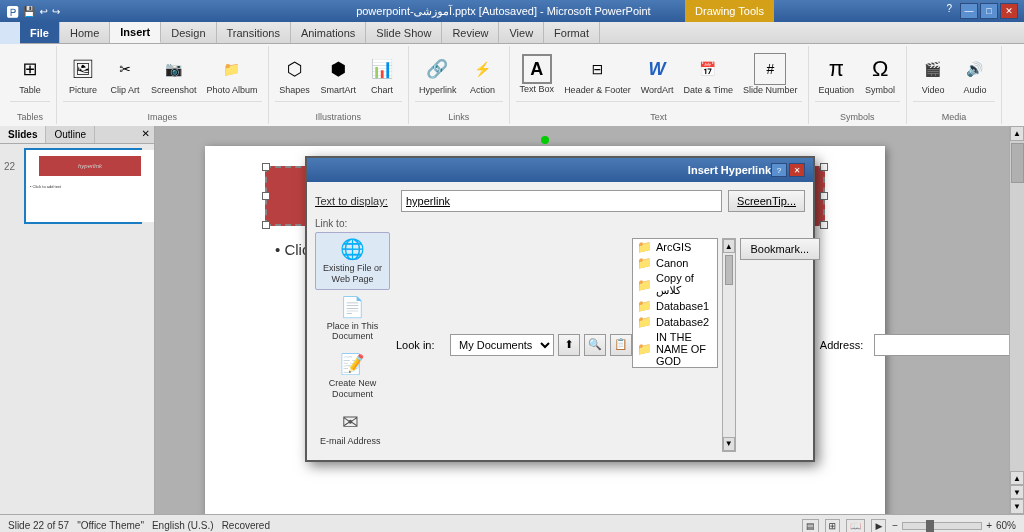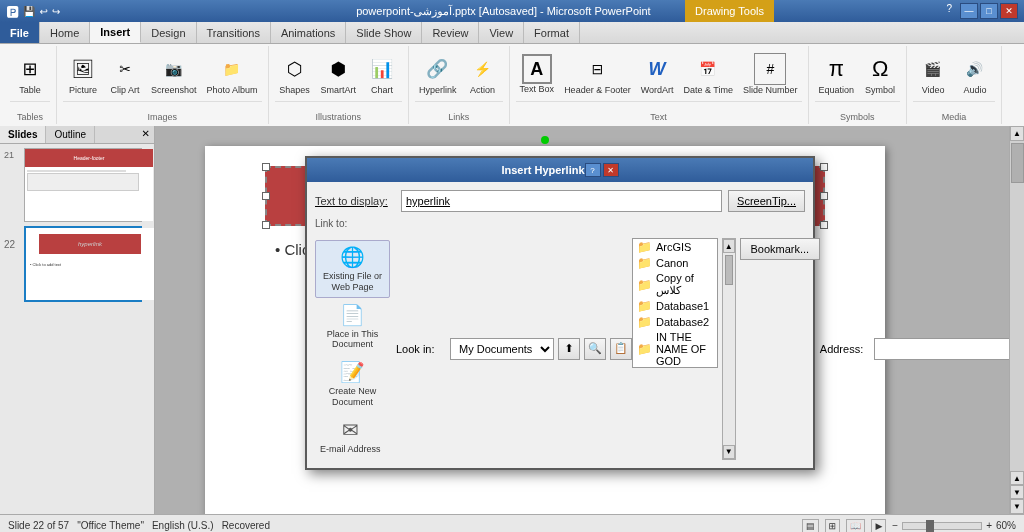--- a/index.html
+++ b/index.html
@@ -26,20 +26,21 @@
       font-size: 9px;
       display: flex; align-items: center; justify-content: center;
       cursor: pointer;
     }
     .title-bar-btn.close { background: #c0392b; }
     .ribbon-tabs {
       display: flex;
       background: linear-gradient(to bottom, #e8e8e8, #d8d8d8);
       border-bottom: 1px solid #aaa;
       height: 22px;
+      margin-left: 20px;
     }
     .ribbon-tab {
       padding: 3px 10px;
       font-size: 11px;
       cursor: pointer;
       border-right: 1px solid #bbb;
       display: flex;
       align-items: center;
       color: #333;
     }
@@ -173,21 +174,21 @@
       background: #f0f0f0;
       border: 2px solid #5a5a5a;
       box-shadow: 4px 4px 12px rgba(0,0,0,0.5);
     }
     .dialog-titlebar {
       background: linear-gradient(to bottom, #4a7ab5, #2f5c9a);
       color: white;
       padding: 4px 8px;
       display: flex;
       align-items: center;
-      justify-content: center;
+      justify-content: flex-end;
       height: 24px;
     }
     .dialog-title { font-size: 11px; font-weight: bold; color: white; }
     .dialog-controls { display: flex; gap: 2px; }
     .dialog-ctrl-btn {
       width: 16px; height: 14px;
       background: #5a8fd0;
       border: 1px solid #2a4c80;
       color: white;
       font-size: 8px;
@@ -581,34 +582,20 @@
 <div style="display:flex; height: 388px;">
 
   <div class="slides-panel">
     <div class="slides-tabs">
       <div class="slides-tab active">Slides</div>
       <div class="slides-tab">Outline</div>
       <div class="slides-tab-close">✕</div>
     </div>
 
 
-    <div style="position:relative; margin: 2px 6px 2px 18px;">
-      <span style="position:absolute; left:-14px; top:2px; font-size:9px; color:#666;">21</span>
-      <div class="slide-thumb">
-        <div class="slide-thumb-img" style="background:white;">
-          <div style="background:#b94040; height:18px; width:100%; display:flex; align-items:center; justify-content:center;">
-            <span style="font-size:5px; color:white;">Header-footer</span>
-          </div>
-          <div style="padding:2px; font-size:4px; color:#333;">
-            <div style="background:#ddd; height:2px; width:80%; margin:1px 0;"></div>
-            <div style="background:#eee; height:18px; width:90%; margin:1px 0; border: 1px solid #ccc;"></div>
-          </div>
-        </div>
-      </div>
-    </div>
 
     <div style="position:relative; margin: 2px 6px 2px 18px;">
       <span style="position:absolute; left:-14px; top:13px; font-size:10px; color:#666;">22</span>
       <div class="slide-thumb active">
         <div class="slide-thumb-img" style="background:white;">
           <div style="background:#b94040; height:20px; width:80%; margin: 6px auto; display:flex; align-items:center; justify-content:center;">
             <span style="font-size:6px; color:#ccc; font-style:italic;">hyperlink</span>
           </div>
           <div style="padding:2px 4px; font-size:4px; color:#333;">• Click to add text</div>
         </div>
@@ -658,21 +645,21 @@
 
           <div class="dialog-row">
             <label class="dialog-label">Text to display:</label>
             <input type="text" class="dialog-input" value="hyperlink" style="">
             <button class="dialog-btn">ScreenTip...</button>
           </div>
 
           <div class="dialog-main">
 
             <div style="display:flex; flex-direction:column; align-items:flex-start; min-width:75px;">
-              <div style="font-size:10px; color:#555; margin-bottom:11px;">Link to:</div>
+              <div style="font-size:10px; color:#555; margin-bottom:3px;">Link to:</div>
               <div class="nav-item active">
                 <span class="nav-icon">🌐</span>
                 <span class="nav-label">Existing File or Web Page</span>
               </div>
               <div class="nav-item">
                 <span class="nav-icon">📄</span>
                 <span class="nav-label">Place in This Document</span>
               </div>
               <div class="nav-item">
                 <span class="nav-icon">📝</span>

